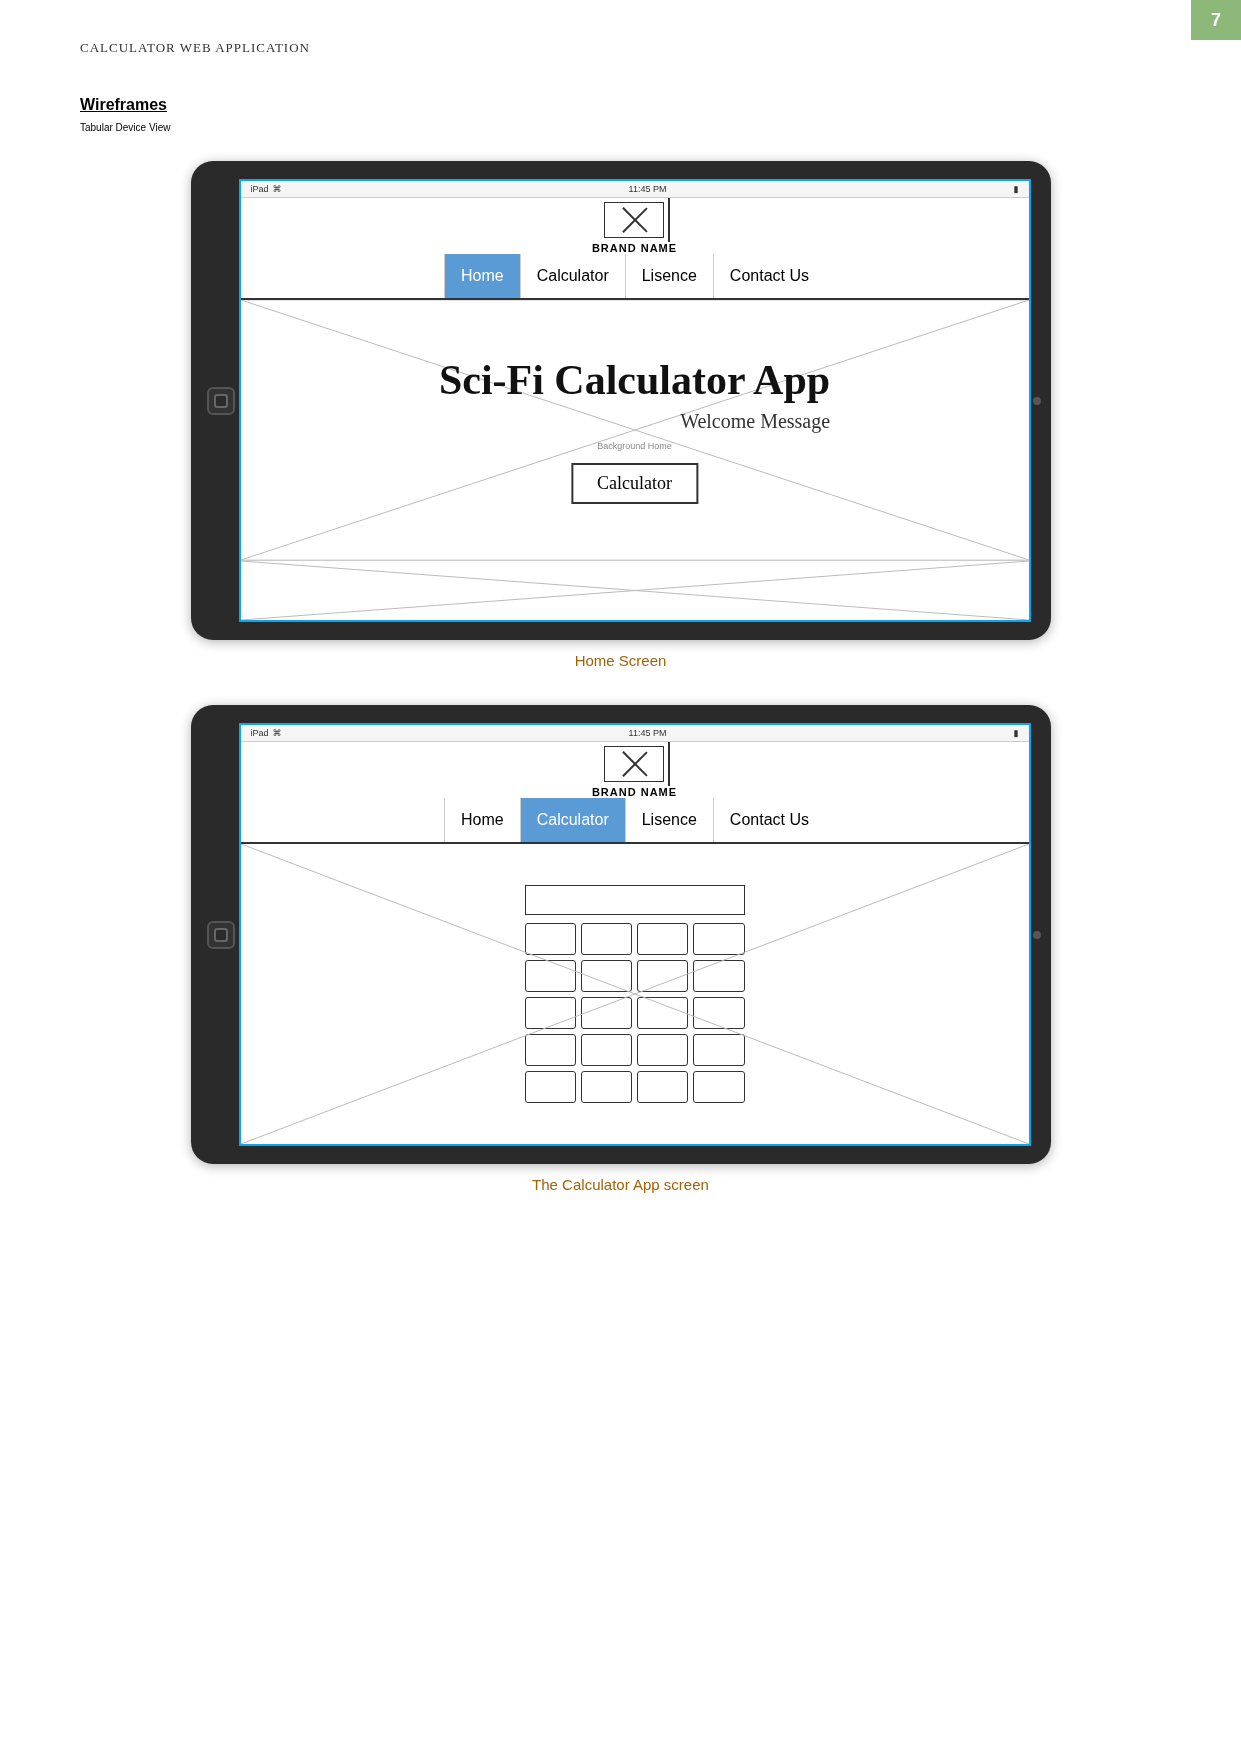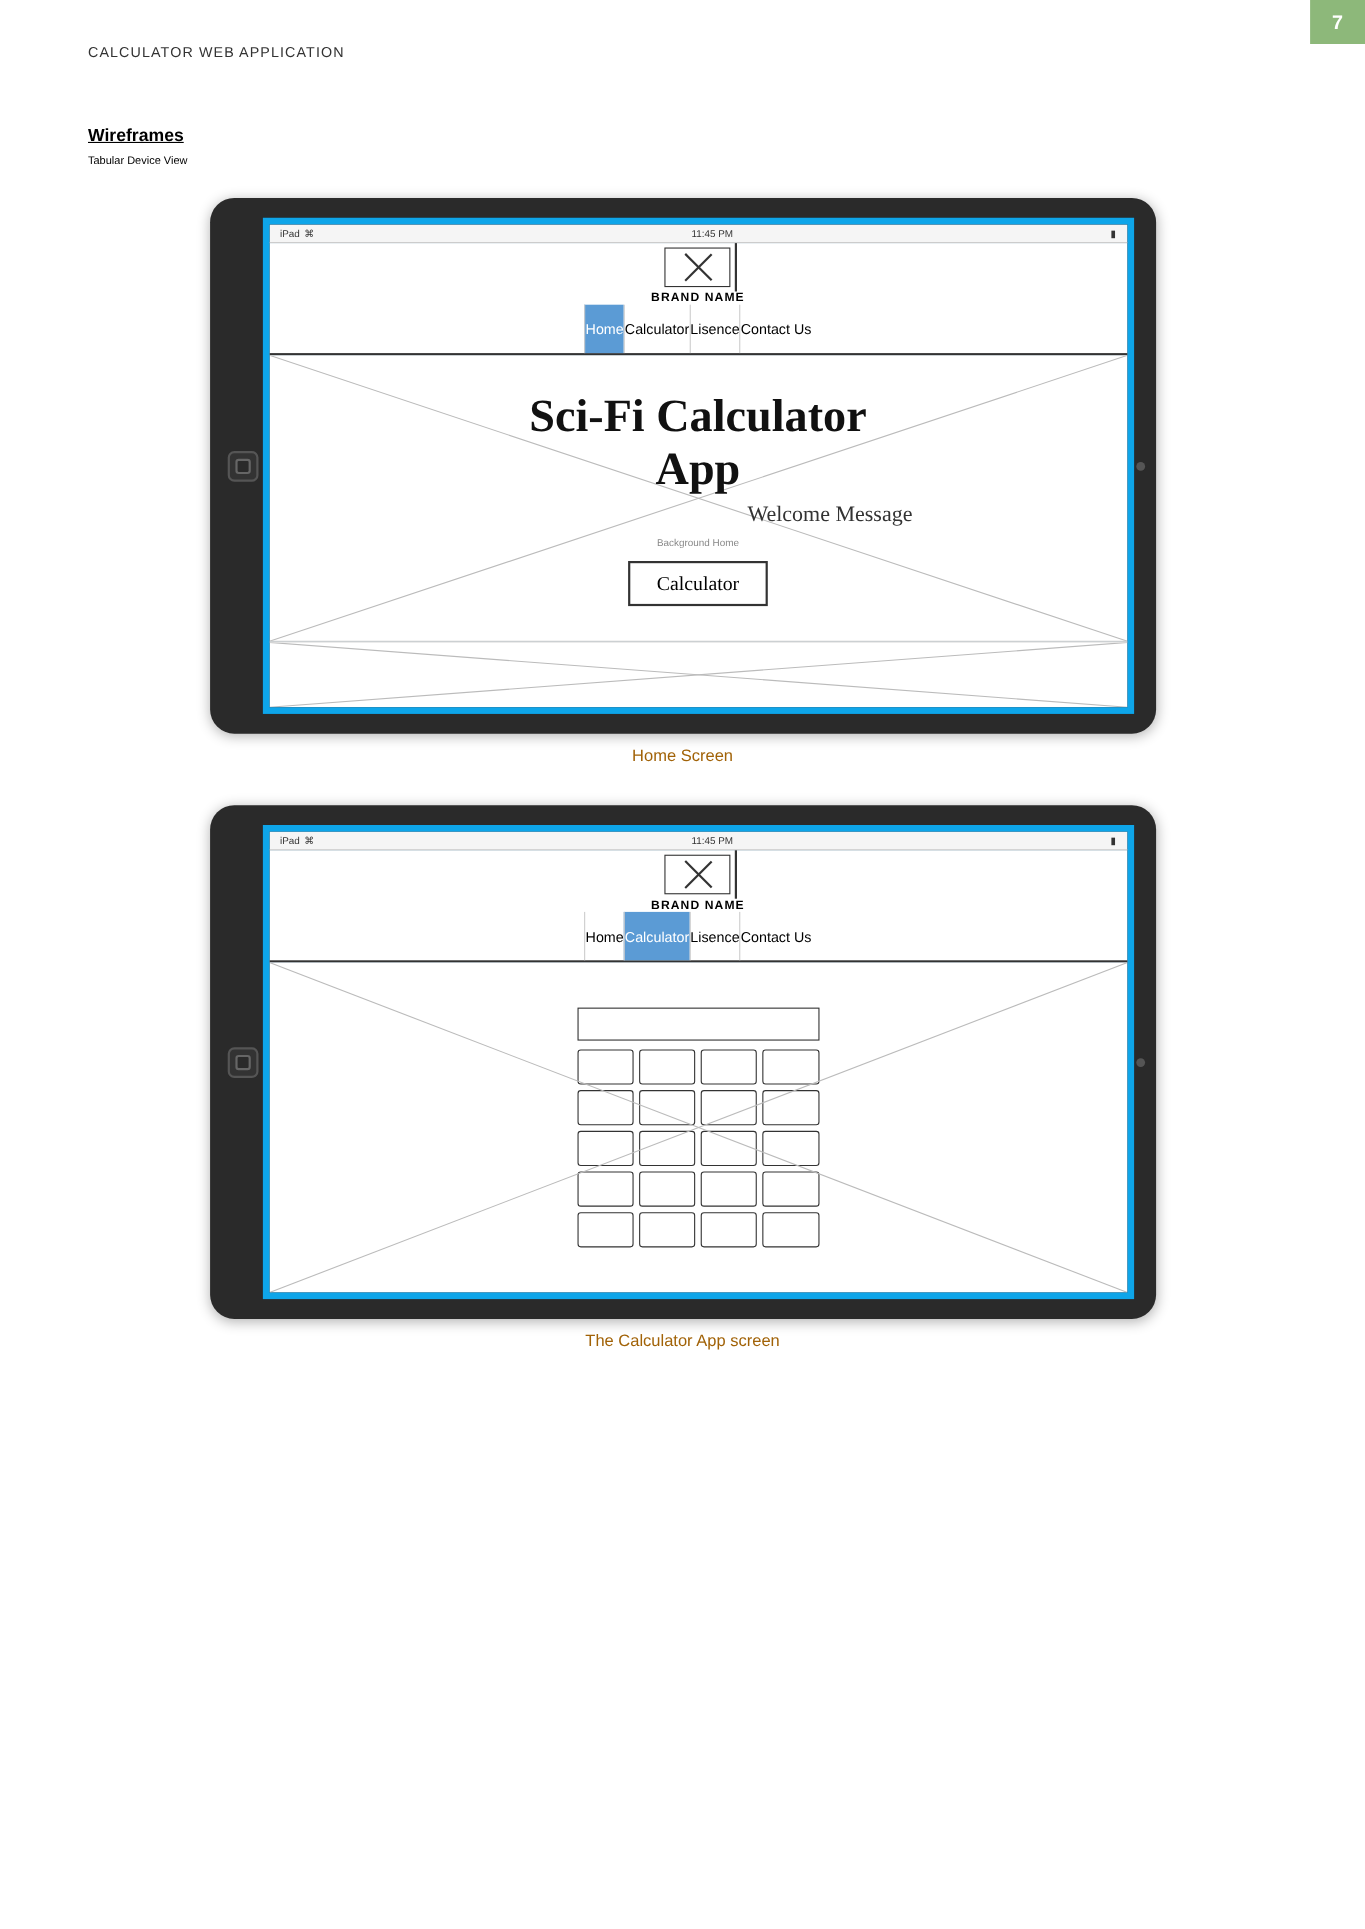--- a/index.html
+++ b/index.html
@@ -23,25 +23,25 @@
       height: 40px;
       display: flex;
       align-items: center;
       justify-content: center;
       font-size: 18px;
       font-weight: bold;
       font-family: Arial, sans-serif;
     }
 
     .page-header {
-      font-family: Liberation Sans, sans-serif;
+      font-family: Liberation Serif, serif;
       font-size: 13px;
       letter-spacing: 1px;
       color: #333;
-      margin-bottom: 60px;
+      margin-bottom: 40px;
       text-transform: uppercase;
     }
 
     .section-title {
       font-family: Arial, sans-serif;
       font-size: 16px;
       font-weight: bold;
       margin-bottom: 8px;
       text-decoration: underline;
       margin-top: 28px;
@@ -103,22 +103,22 @@
       top: 50%;
       transform: translateY(-50%);
       width: 8px;
       height: 8px;
       background: #555;
       border-radius: 50%;
     }
 
     
     .tablet-screen {
-      background: #0c4a6e;
-      border: 6px solid #0ea5e9;
+      background: #fdba74;
+      border: 2px solid #0ea5e9;
       overflow: hidden;
       margin-left: 28px;
     }
 
     
     .status-bar {
       background: #f5f5f5;
       border-bottom: 1px solid #ccc;
       display: flex;
       justify-content: space-between;
@@ -181,25 +181,25 @@
       letter-spacing: 1px;
       flex: 1;
     }
 
     .nav-items {
       display: flex;
       height: 44px;
     }
 
     .nav-item {
-      padding: 0 0;
-      display: flex;
-      align-items: center;
-      font-family: Arial, sans-serif;
-      font-size: 13px;
+      padding: 0 16px;
+      display: flex;
+      align-items: center;
+      font-family: Arial, sans-serif;
+      font-size: 16px;
       border-left: 1px solid #ccc;
       cursor: pointer;
       white-space: nowrap;
     }
 
     .nav-item.active-home {
       background: #5b9bd5;
       color: white;
     }
 

